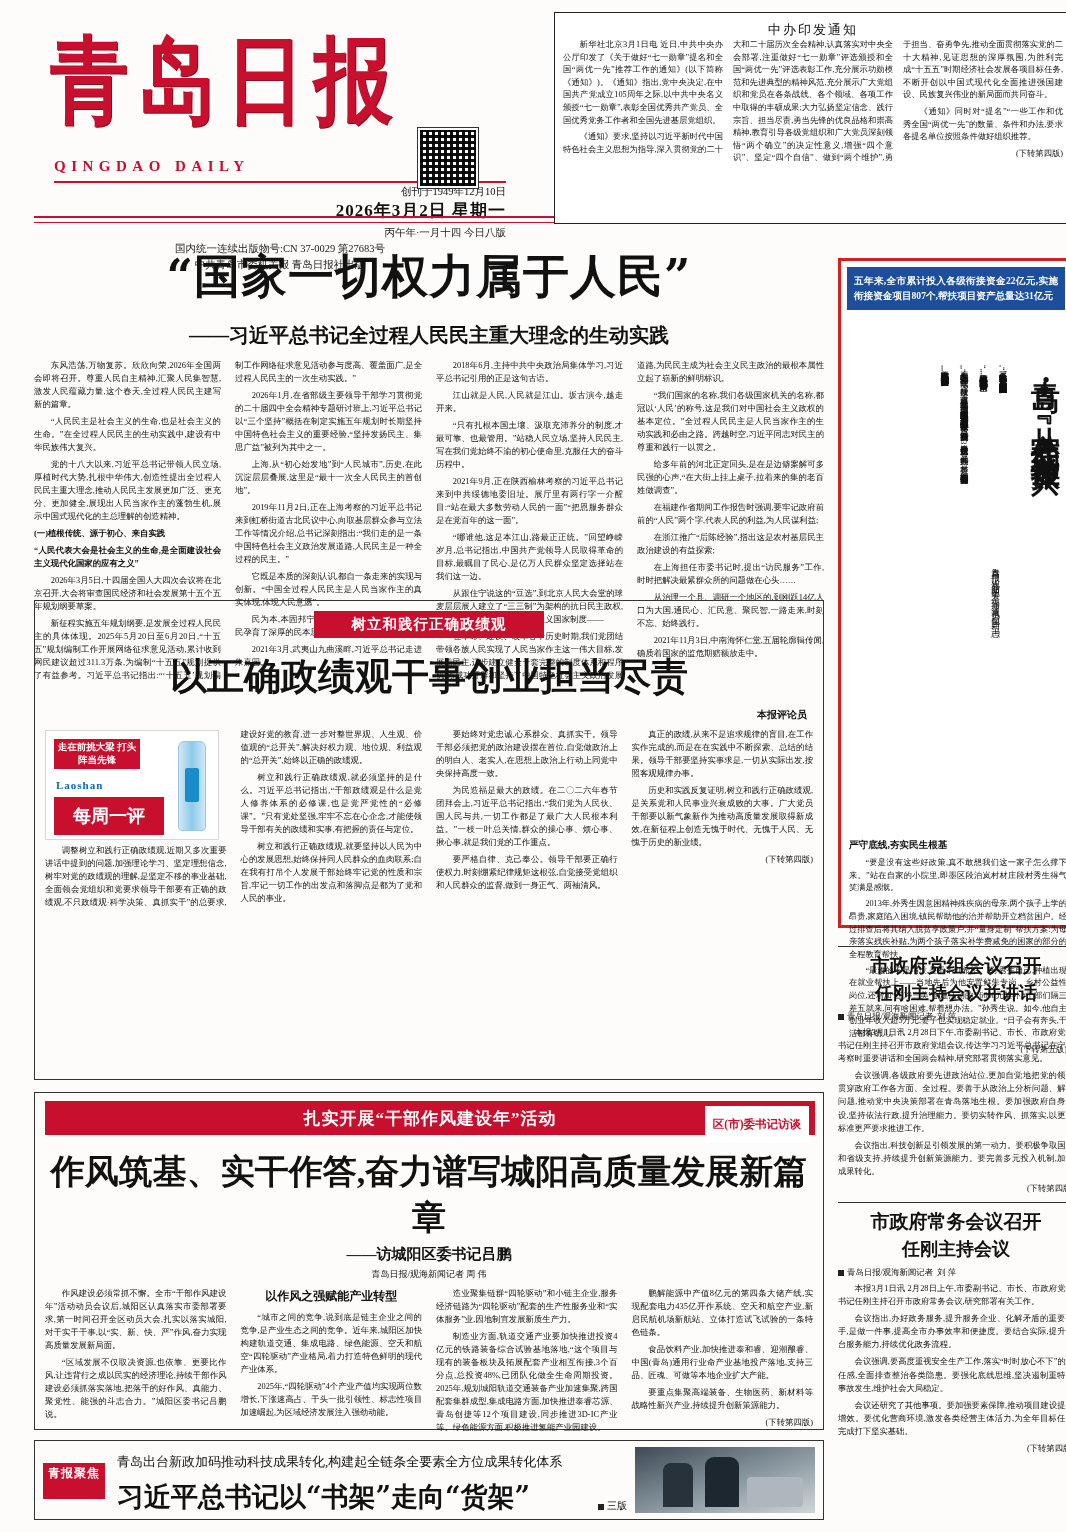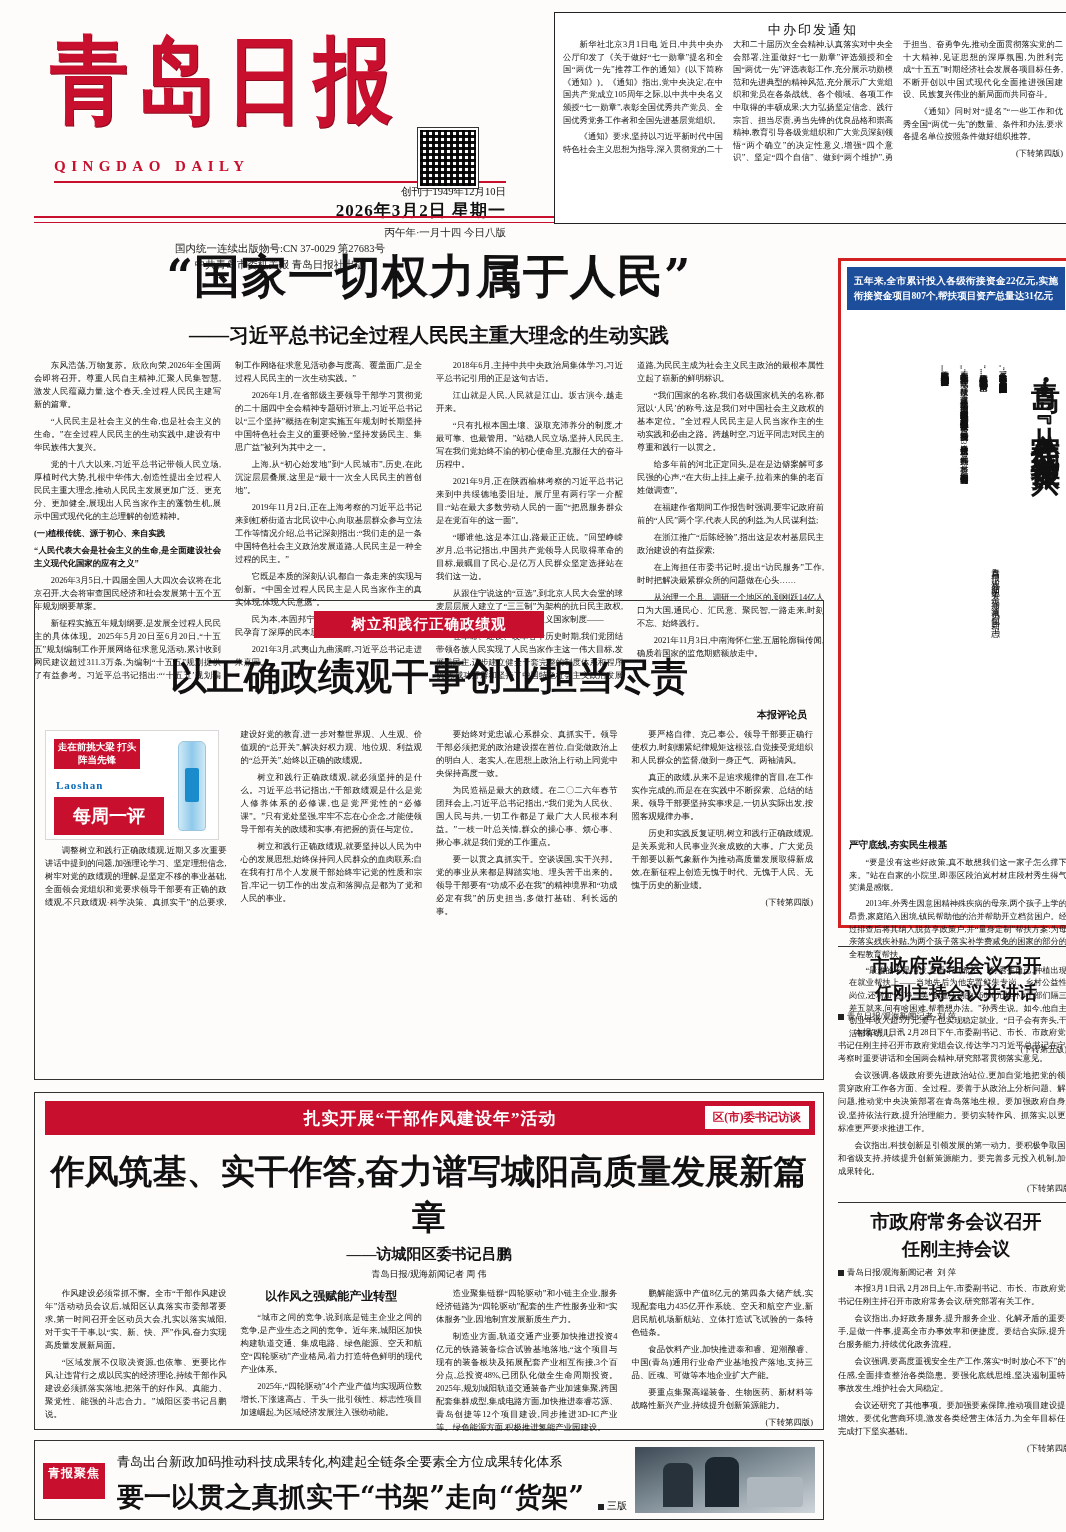--- a/index.html
+++ b/index.html
@@ -136,21 +136,21 @@
   .ad .bottle:after{content:"";position:absolute;left:6px;top:26px;width:14px;height:34px;background:#1a8ccc;border-radius:2px;}
 
   
   .sec3{position:absolute;left:14px;top:1092px;width:790px;height:338px;border:1px solid #333;box-sizing:border-box;padding:8px 10px;}
   .banner3{
     position:relative;margin:0 auto;width:770px;height:34px;background:#c8102e;color:#fff;
     display:flex;align-items:center;justify-content:center;
   }
   .banner3 .t{font-size:17px;font-weight:bold;letter-spacing:1px;}
   .banner3 .tag{position:absolute;right:6px;top:5px;background:#fff;color:#c8102e;font-size:11.5px;
-    font-weight:bold;padding:4px 8px;}
+    font-weight:bold;padding:11px 8px;}
   .sec3 h2{text-align:center;font-size:34px;font-weight:bold;margin:14px 0 4px;font-family:Liberation Serif, serif;}
   .sec3 .sub{text-align:center;font-size:15px;font-weight:bold;margin:0 0 4px;}
   .sec3 .credit{text-align:center;font-size:9px;margin:0 0 6px;}
   .sec3 .cols{column-count:4;column-gap:14px;font-size:8.4px;line-height:1.55;text-align:justify;height:200px;}
   .sec3 .cols p{margin:0 0 4px;text-indent:2em;}
   .sec3 .cols p.h{font-weight:bold;text-align:center;text-indent:0;font-size:12px;margin:2px 0 5px;}
   .sec3 .jump{text-align:right;}
 
   
   .strip{position:absolute;left:14px;top:1440px;width:790px;height:80px;border:1px solid #333;box-sizing:border-box;}
@@ -276,21 +276,20 @@
 打头阵当先锋</div>
         <div class="brand">Laoshan</div>
         <div class="slogan">每周一评</div>
         <div class="bottle"></div>
       </div>
       <p>调整树立和践行正确政绩观,近期又多次重要讲话中提到的问题,加强理论学习、坚定理想信念,树牢对党的政绩观的理解,是坚定不移的事业基础,全面领会党组织和党要求领导干部要有正确的政绩观,不只政绩观·科学决策、真抓实干”的总要求,建设好党的教育,进一步对整世界观、人生观、价值观的“总开关”,解决好权力观、地位观、利益观的“总开关”,始终以正确的政绩观。</p>
       <p>树立和践行正确政绩观,就必须坚持的是什么。习近平总书记指出,“干部政绩观是什么是党人修养体系的必修课,也是党严党性的“必修课”。”只有党处坚强,牢牢不忘在心企念,才能使领导干部有关的政绩和实事,有把握的责任与定位。</p>
       <p>树立和践行正确政绩观,就要坚持以人民为中心的发展思想,始终保持同人民群众的血肉联系;自在我有打吊个人发展干部始终牢记党的性质和宗旨,牢记一切工作的出发点和落脚点是都为了党和人民的事业。</p>
       <p>要始终对党忠诚,心系群众、真抓实干。领导干部必须把党的政治建设摆在首位,自觉做政治上的明白人、老实人,在思想上政治上行动上同党中央保持高度一致。</p>
       <p>为民造福是最大的政绩。在二〇二六年春节团拜会上,习近平总书记指出,“我们党为人民伙、国人民与共,一切工作都是了最广大人民根本利益。”一枝一叶总关情,群众的操心事、烦心事、揪心事,就是我们党的工作重点。</p>
-      <p>要一以贯之真抓实干。空谈误国,实干兴邦。党的事业从来都是脚踏实地、埋头苦干出来的。领导干部要有“功成不必在我”的精神境界和“功成必定有我”的历史担当,多做打基础、利长远的事。</p>
       <p>要严格自律、克己奉公。领导干部要正确行使权力,时刻绷紧纪律规矩这根弦,自觉接受党组织和人民群众的监督,做到一身正气、两袖清风。</p>
       <p>真正的政绩,从来不是追求规律的盲目,在工作实作完成的,而是在在实践中不断探索、总结的结果。领导干部要坚持实事求是,一切从实际出发,按照客观规律办事。</p>
       <p>历史和实践反复证明,树立和践行正确政绩观,是关系党和人民事业兴衰成败的大事。广大党员干部要以新气象新作为推动高质量发展取得新成效,在新征程上创造无愧于时代、无愧于人民、无愧于历史的新业绩。</p>
       <p class="jump">(下转第四版)</p>
     </div>
   </div>
 
   <div class="sec3">
     <div class="banner3">
       <span class="t">扎实开展“干部作风建设年”活动</span>
@@ -310,21 +309,21 @@
       <p>鹏解能源中产值8亿元的第四条大储产线,实现配套电力435亿开作系统、空天和航空产业,新启民航机场新航站、立体打造试飞试验的一条特色链条。</p>
       <p>食品饮料产业,加快推进泰和睿、迎潮酿睿、中国(青岛)通用行业命产业基地投产落地,支持三品、匠魂、可做等本地企业扩大产能。</p>
       <p>要重点集聚高端装备、生物医药、新材料等战略性新兴产业,持续提升创新策源能力。</p>
       <p class="jump">(下转第四版)</p>
     </div>
   </div>
 
   <div class="strip">
     <div class="logo">青报聚焦</div>
     <div class="l1">青岛出台新政加码推动科技成果转化,构建起全链条全要素全方位成果转化体系</div>
-    <div class="l2">要一以贯之真抓实干“书架”走向“货架”</div>
+    <div class="l2">习近平总书记以“书架”走向“货架”</div>
     <div class="photo">
       <div class="p1"></div>
       <div class="p2"></div>
       <div class="m"></div>
     </div>
     <div class="pg"><span class="sq"></span><span>三版</span></div>
   </div>
 
   <div class="rnews news1" style="top:940px;">
     <div class="hr"></div>

